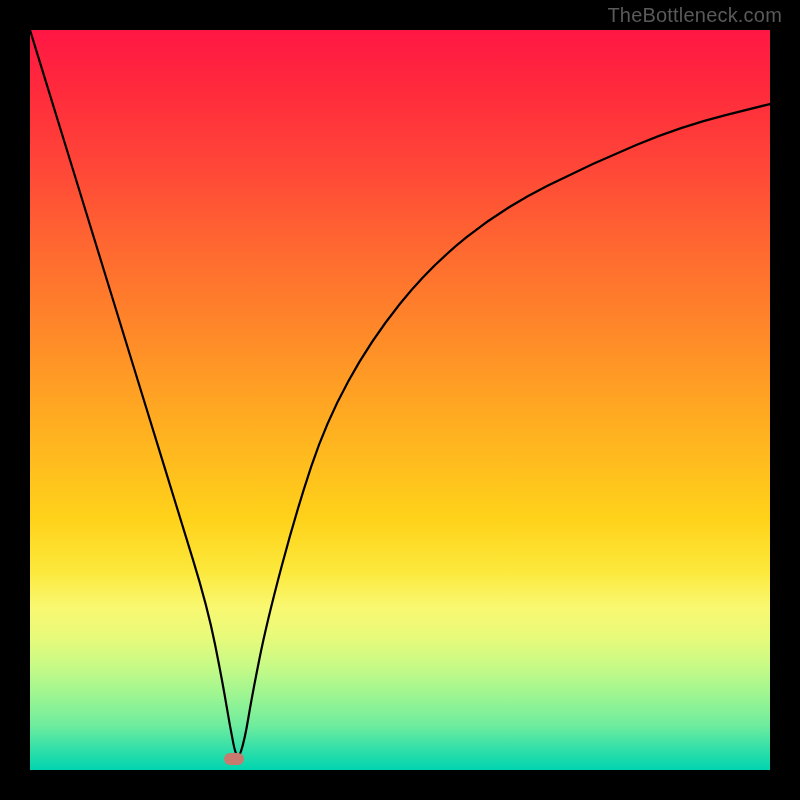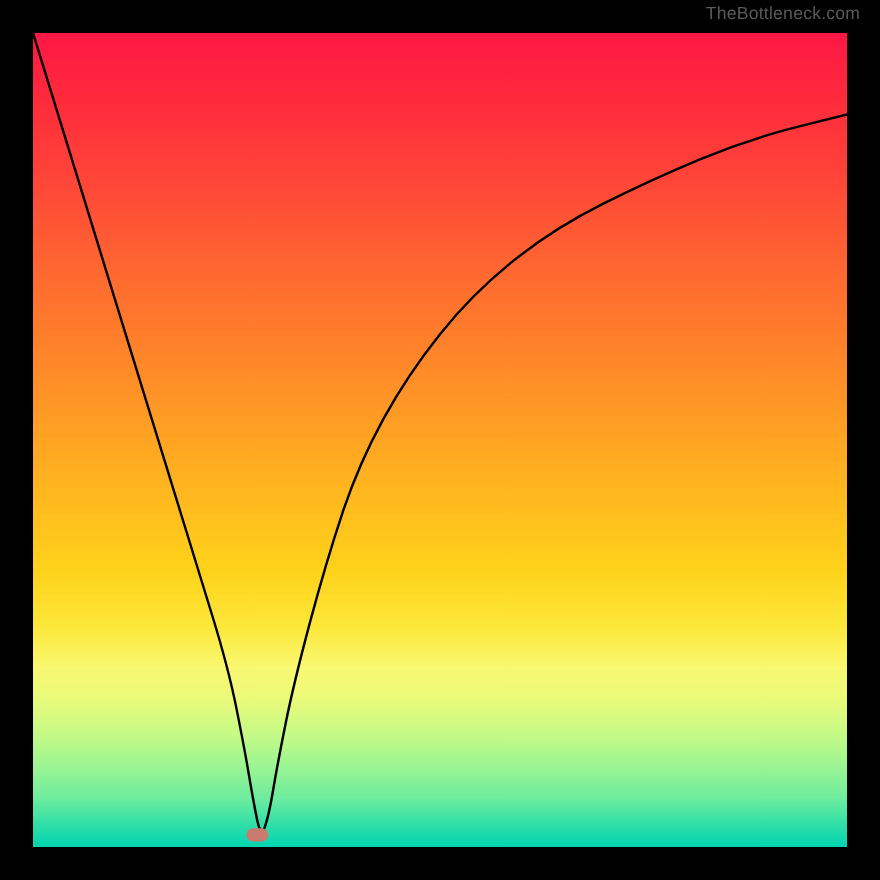--- a/index.html
+++ b/index.html
@@ -13,21 +13,21 @@
     background: #000;
     position: relative;
     font-family: Arial, Helvetica, sans-serif;
     overflow: hidden;
   }
   .watermark {
     position: absolute;
     top: 4px;
     right: 18px;
     color: #5a5a5a;
-    font-size: 16px;
+    font-size: 20px;
     font-weight: 500;
     letter-spacing: 0.2px;
     z-index: 10;
   }
   .plot-area {
     position: absolute;
     left: 30px;
     top: 30px;
     width: 740px;
     height: 740px;

